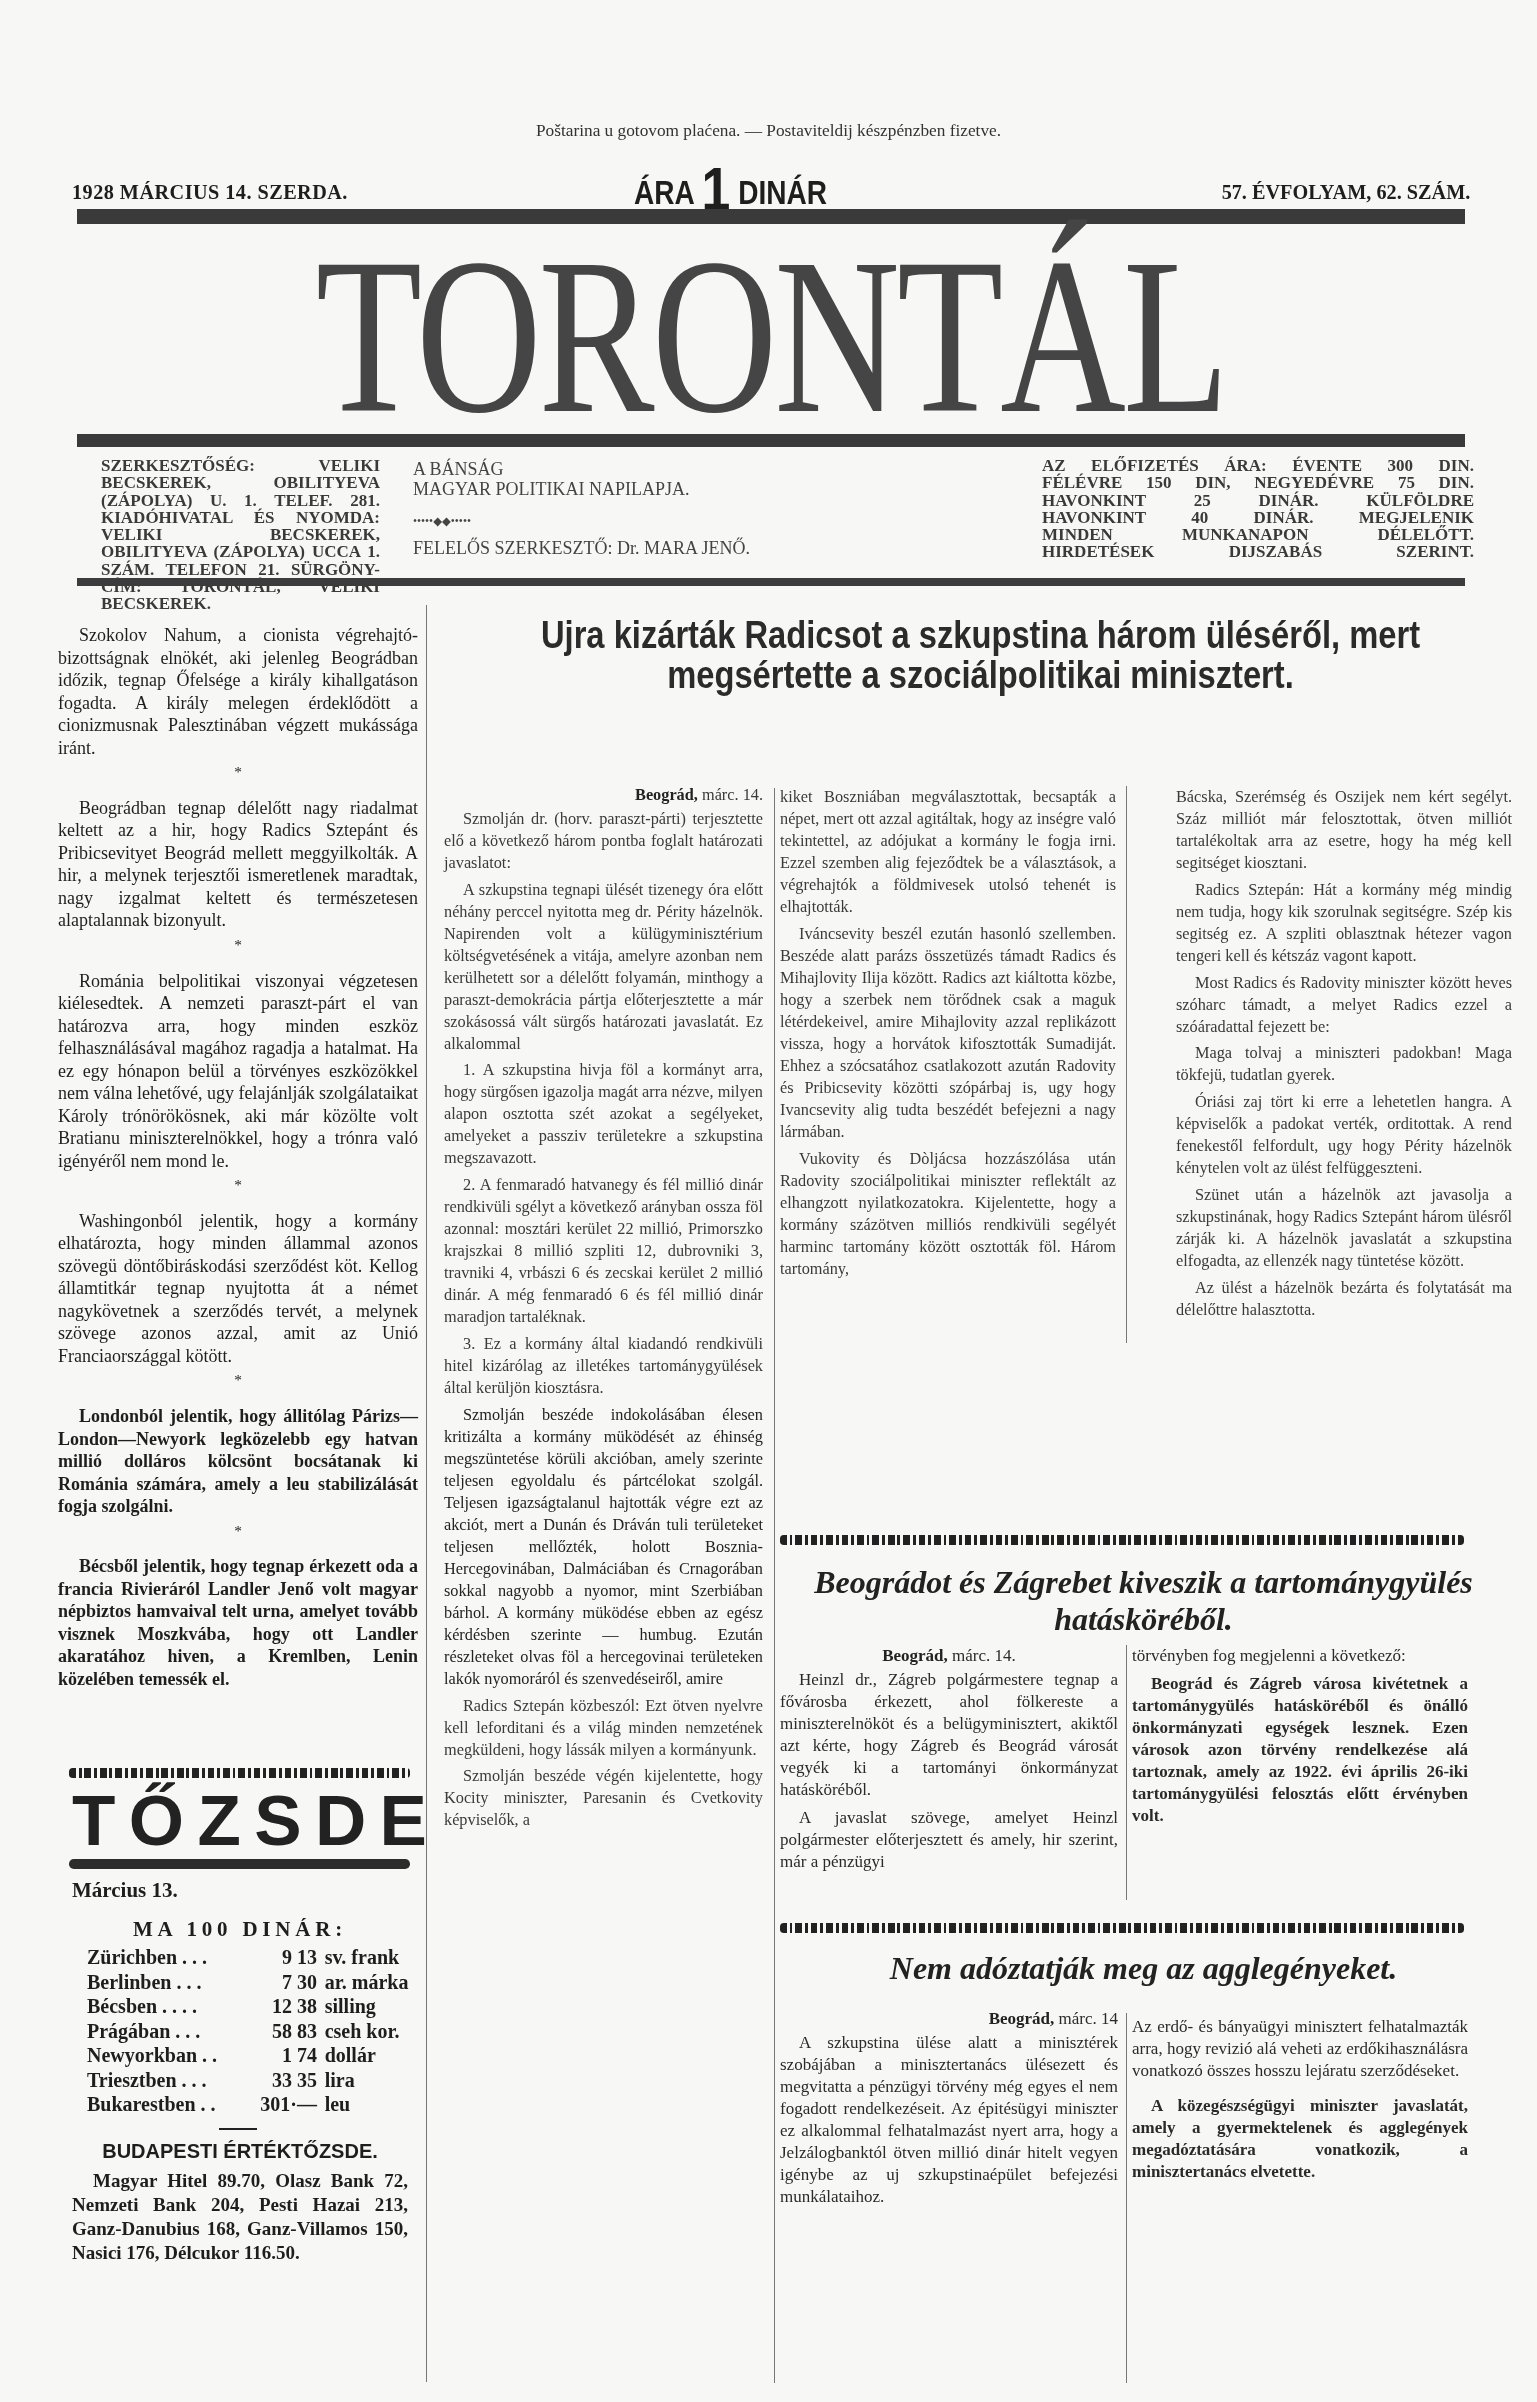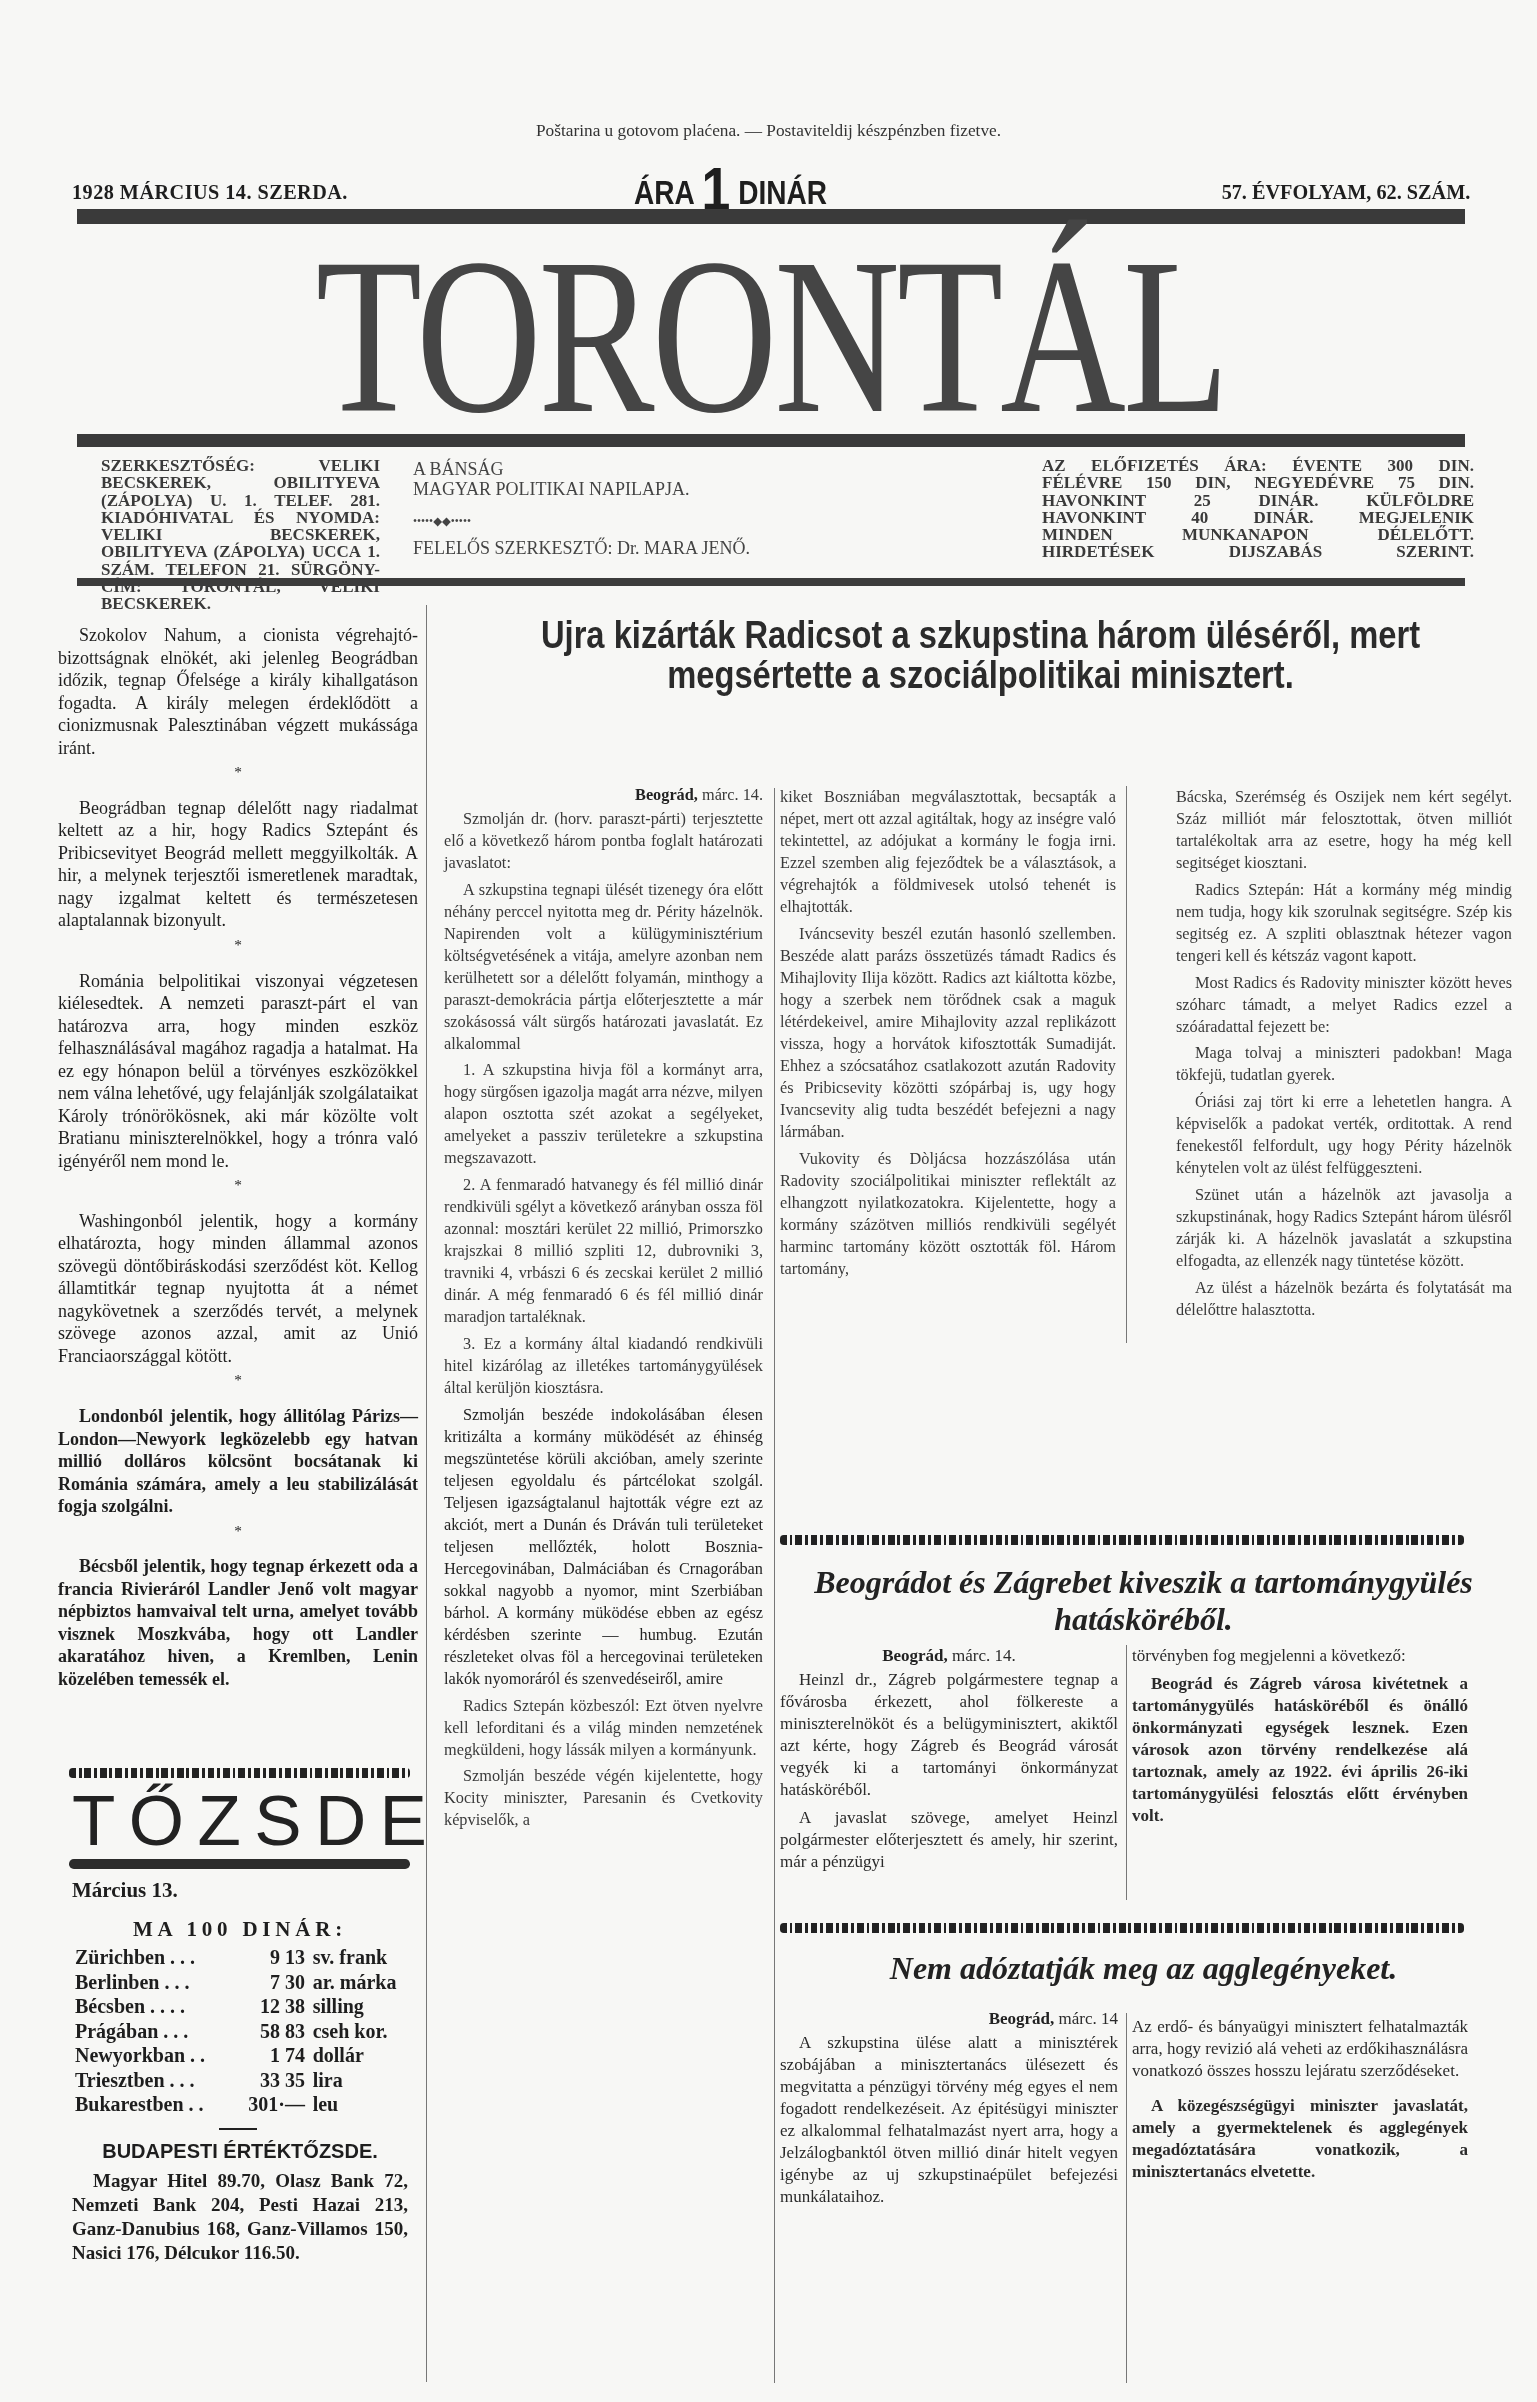--- a/index.html
+++ b/index.html
@@ -16,27 +16,27 @@
             letter-spacing:-3.8px;color:#454545;transform:scaleX(.78);transform-origin:center;font-weight:normal;}
   .info-left{left:101px;top:457px;width:279px;font-size:17px;line-height:17.3px;font-weight:bold;color:#3a3a3a;text-transform:uppercase;text-align:justify;}
   .info-mid{left:413px;top:459px;width:596px;text-align:left;font-size:18px;color:#444;line-height:20px;}
   .info-right{left:1042px;top:457px;width:432px;font-size:17px;line-height:17.3px;font-weight:bold;color:#3a3a3a;text-align:justify;text-align-last:justify;}
   .rule-mid{left:77px;width:1388px;height:7.7px;background:#3c3c3c;}
   .col-left{left:58px;top:624px;width:360px;font-size:18px;line-height:22.5px;text-align:justify;}
   .col-left p{margin:0;text-indent:21px;}
   .col-left .star{text-align:center;margin:1.9px 0 13.4px;font-size:15.4px;text-indent:0;}
   .vrule{width:1px;background:#777;}
   .ornament{height:9.6px;background:repeating-linear-gradient(90deg,#222 0 6.7px,transparent 6.7px 9.6px,#222 9.6px 12.5px,transparent 12.5px 15.4px);border-radius:3.8px;}
-  .tozsde-title{left:72px;top:1787px;width:336px;height:67px;font-family:"Liberation Sans",sans-serif;font-size:71px;font-weight:normal;letter-spacing:13.4px;text-align:center;line-height:67px;color:#222;}
+  .tozsde-title{left:72px;top:1787px;width:336px;height:67px;font-family:"Liberation Sans",sans-serif;font-size:71px;font-weight:bold;letter-spacing:13.4px;text-align:center;line-height:67px;color:#222;}
   .tozsde-bar{left:69px;top:1859px;width:341px;height:9.6px;background:#2c2c2c;border-radius:4.8px;}
   .t-date{left:72px;top:1878px;width:336px;text-align:left;font-size:21px;font-weight:bold;}
   .t-ma{left:72px;top:1917px;width:336px;text-align:center;font-size:21px;font-weight:bold;letter-spacing:4.8px;}
   .rates{left:75px;top:1945px;width:341px;font-size:20px;font-weight:bold;line-height:24.5px;}
   .rates .row{display:flex;}
-  .rates .city{width:163px;}
+  .rates .city{width:163px;margin-left:12px;}
   .rates .val{width:67px;text-align:right;padding-right:7.7px;}
   .short-rule{left:219px;top:2128px;width:38px;height:1.9px;background:#222;}
   .bet-title{left:72px;top:2140px;width:336px;text-align:center;font-size:20px;font-weight:bold;font-family:"Liberation Sans",sans-serif;}
   .bet-text{left:72px;top:2169px;width:336px;font-size:19px;line-height:24px;font-weight:bold;text-align:justify;text-indent:21px;}
   .headline{left:452px;top:615px;width:1057px;text-align:center;font-family:"Liberation Sans",sans-serif;font-weight:bold;font-size:38px;line-height:40px;color:#2b2b2b;transform:scaleX(.86);transform-origin:center;}
   .art{font-size:16.3px;line-height:22px;text-align:justify;color:#3a3a3a;}
   .art p{margin:0 0 4.8px;text-indent:19px;}
   .dl{text-align:right;margin-bottom:1.9px;}
   .dl b{color:#222;}
   .h2{left:788px;width:711px;text-align:center;font-family:"Liberation Serif",serif;font-style:italic;font-weight:bold;font-size:32px;line-height:37px;color:#222;}

